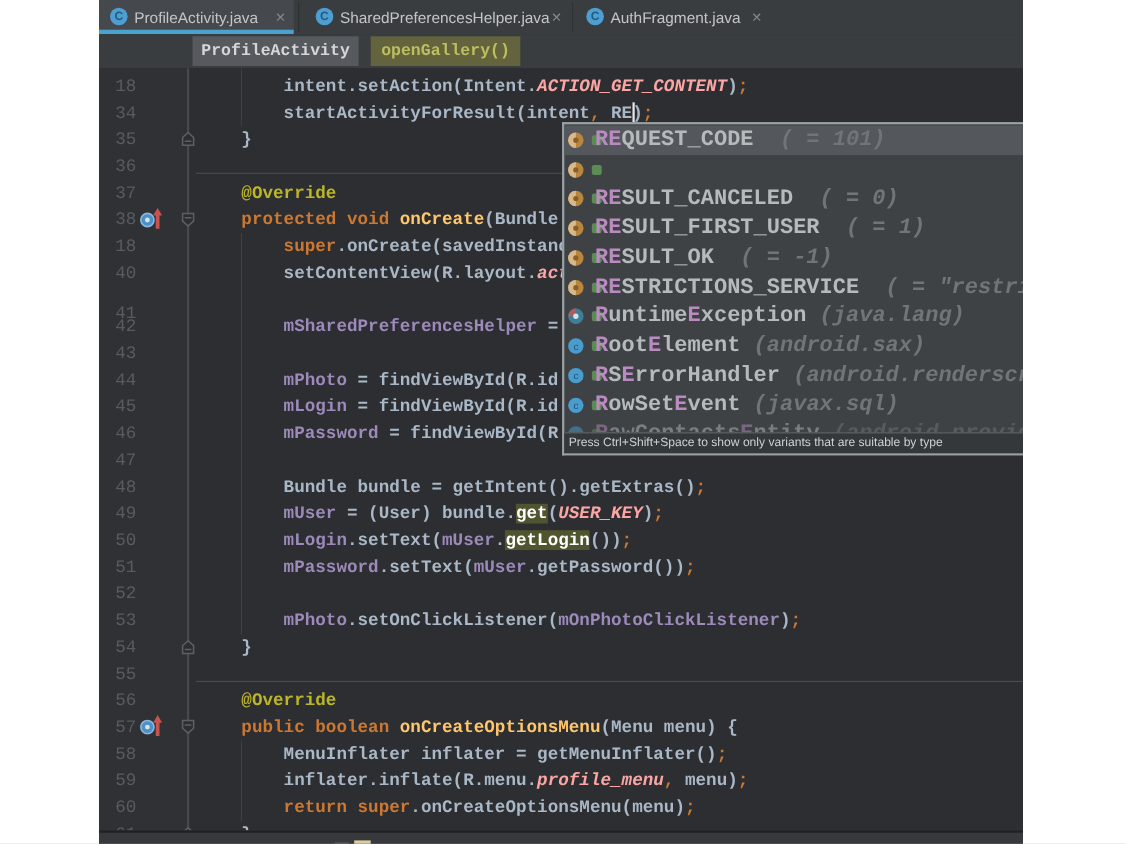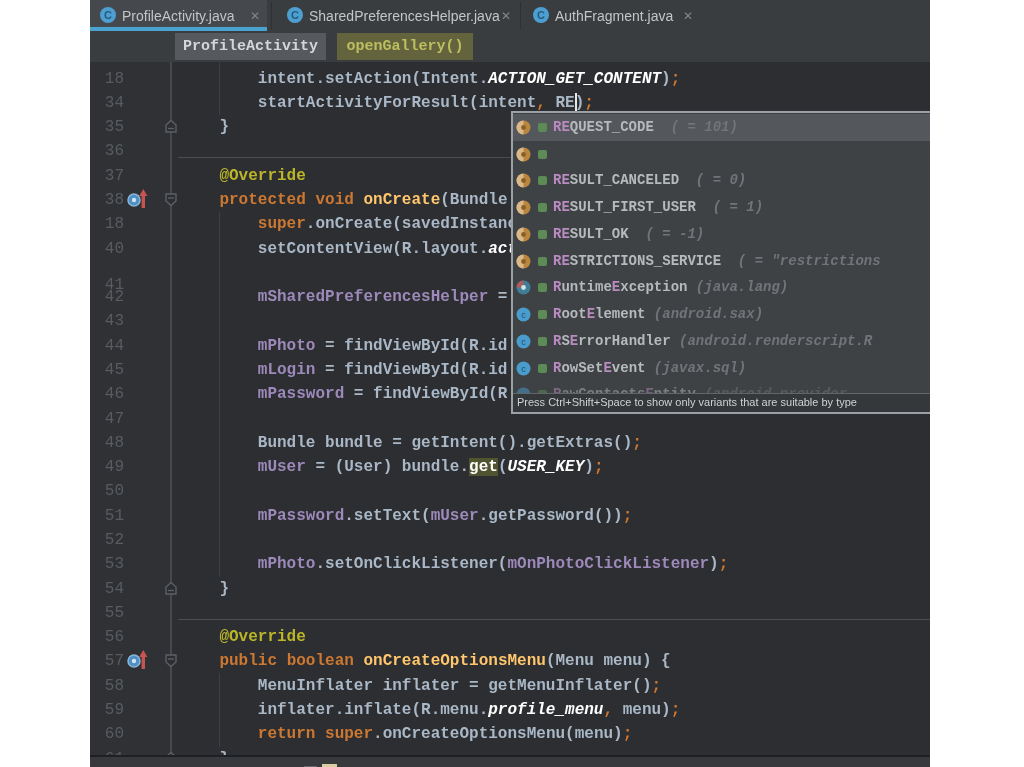--- a/index.html
+++ b/index.html
@@ -21,31 +21,31 @@
   #editor{position:absolute;left:0;top:62px;width:840px;height:693px;background:#2c2e31;overflow:hidden;}
   #gutterbg{position:absolute;left:0;top:0;width:81px;height:693px;background:#2f3134;}
   #gutline{position:absolute;left:80px;top:0;width:2px;height:693px;background:#47494d;}
   .ln{position:absolute;width:34px;text-align:right;font-size:16px;color:#585c61;line-height:24px;height:24px;left:0;}
   .cl{position:absolute;left:91px;font-size:16px;font-weight:bold;line-height:24px;height:24px;white-space:pre;color:#a9b7c6;}
   .sep{position:absolute;left:88px;width:752px;height:1px;background:#4a4d50;}
   .ig{position:absolute;width:1px;background:#3d3f43;left:129px;}
   .k{color:#cc7832;}
   .m{color:#ffc66d;}
   .f{color:#9d89ba;}
-  .cst{color:#ffffff;font-style:italic;text-align:center;}
+  .cst{color:#fca5a5;font-style:italic;text-align:center;}
   .an{color:#bbb529;}
   .sc{color:#cc7832;}
   .hl{background:#50552f;color:#ffffff;}
   #caret{position:absolute;width:2px;height:20px;background:#e8e8e8;}
   
   #popup{position:absolute;left:421px;top:111px;width:419px;height:303px;background:#3e4245;
          border-left:2px solid #9ba1a6;border-top:2px solid #9ba1a6;border-bottom:2px solid #9ba1a6;box-sizing:border-box;}
   .prow{position:absolute;left:0;width:417px;height:27px;}
   .psel{background:#54575c;}
-  .pname{position:absolute;left:40px;top:1px;font-size:14px;font-weight:bold;color:#b6babd;white-space:pre;line-height:25px;}.mt{color:#b98bc0;}
+  .pname{position:absolute;left:28px;top:1px;font-size:20px;font-weight:bold;color:#b6babd;white-space:pre;line-height:25px;}.mt{color:#b98bc0;}
   .ptail{color:#717478;font-style:italic;font-weight:bold;}
   .pic{position:absolute;left:3px;top:6px;width:15px;height:15px;}
   .psq{position:absolute;left:25px;top:9px;width:9px;height:9px;background:#5d8b56;border-radius:2px;}
   #pfoot{position:absolute;left:0;bottom:0;width:417px;height:18px;background:#35383b;border-top:1px solid #62666a;}
   #pfoot span{position:absolute;left:4px;top:2px;font-family:"Liberation Sans",sans-serif;font-size:11px;color:#ced1d3;white-space:nowrap;}
   
   #bstrip{position:absolute;left:0;top:755px;width:840px;height:12px;background:#37393c;border-top:2px solid #1f2023;box-sizing:border-box;}
 </style>
 </head>
 <body>
@@ -107,20 +107,21 @@
       <div class="ln" style="top:295.98px">45</div>
       <div class="cl" style="top:295.98px">        <span class="f">mLogin</span> = findViewById(R.id.<span class="cst">login</span>)<span class="sc">;</span></div>
       <div class="ln" style="top:320.27px">46</div>
       <div class="cl" style="top:320.27px">        <span class="f">mPassword</span> = findViewById(R.id.<span class="cst">pass</span>)<span class="sc">;</span></div>
       <div class="ln" style="top:344.56px">47</div>
       <div class="ln" style="top:368.84999999999997px">48</div>
       <div class="cl" style="top:368.84999999999997px">        Bundle bundle = getIntent().getExtras()<span class="sc">;</span></div>
       <div class="ln" style="top:393.14px">49</div>
       <div class="cl" style="top:393.14px">        <span class="f">mUser</span> = (User) bundle.<span class="hl">get</span>(<span class="cst">USER_KEY</span>)<span class="sc">;</span></div>
       <div class="ln" style="top:417.43px">50</div>
+      <div class="cl" style="top:417.43px">        <span class="f">mLogin</span>.setText(<span class="f">mUser</span>.<span class="hl">getLogin</span>())<span class="sc">;</span></div>
       <div class="ln" style="top:441.72px">51</div>
       <div class="cl" style="top:441.72px">        <span class="f">mPassword</span>.setText(<span class="f">mUser</span>.getPassword())<span class="sc">;</span></div>
       <div class="ln" style="top:466.01px">52</div>
       <div class="ln" style="top:490.29999999999995px">53</div>
       <div class="cl" style="top:490.29999999999995px">        <span class="f">mPhoto</span>.setOnClickListener(<span class="f">mOnPhotoClickListener</span>)<span class="sc">;</span></div>
       <div class="ln" style="top:514.5899999999999px">54</div>
       <div class="cl" style="top:514.5899999999999px">    }</div>
       <div class="ln" style="top:538.88px">55</div>
       <div class="ln" style="top:563.17px">56</div>
       <div class="cl" style="top:563.17px">    <span class="an">@Override</span></div>

